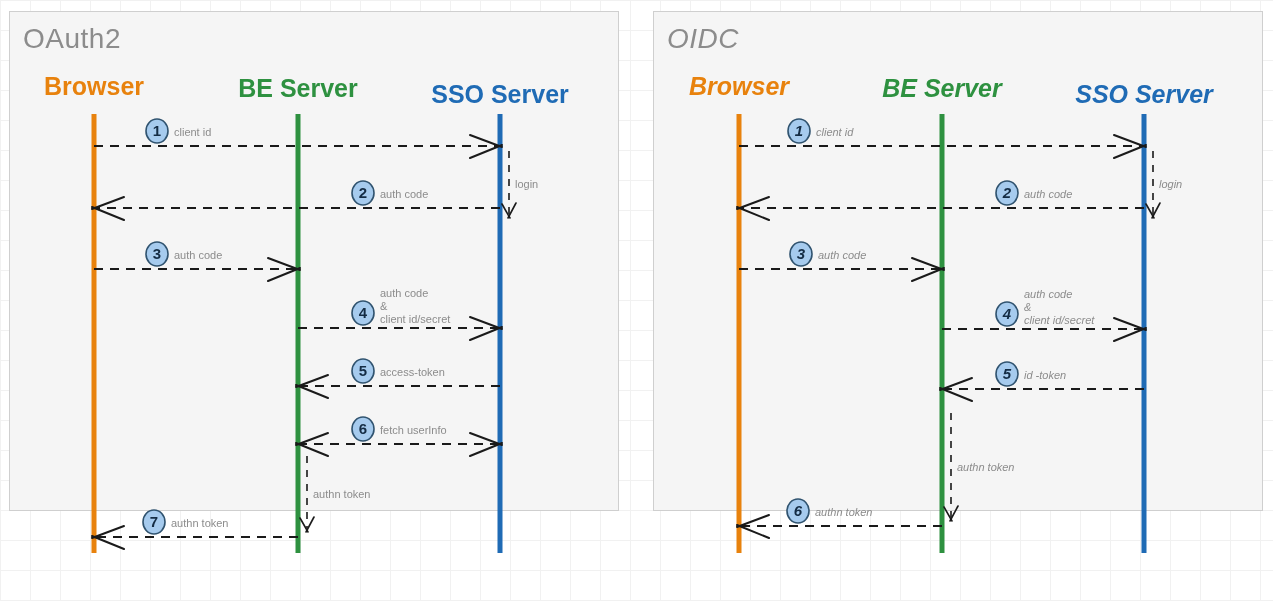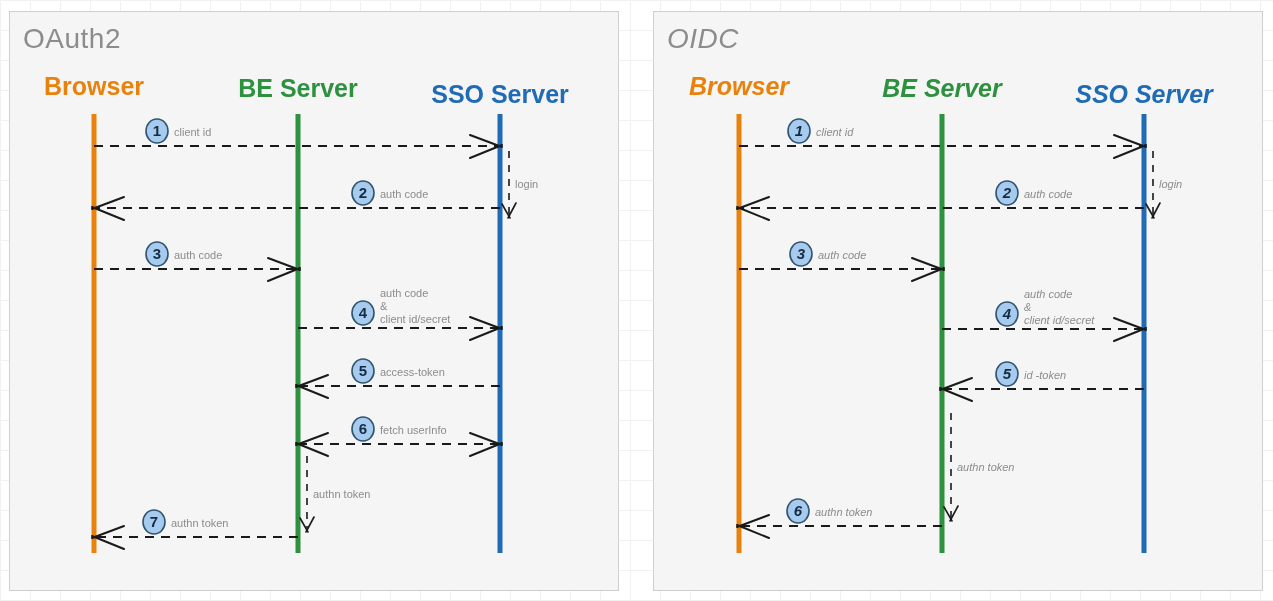--- a/index.html
+++ b/index.html
@@ -5,21 +5,21 @@
   html,body{margin:0;padding:0;}
   body{
     width:1273px;height:601px;position:relative;overflow:hidden;
     background-color:#ffffff;
     background-image:linear-gradient(#f1f1f1 1px, transparent 1px),
                      linear-gradient(90deg,#f1f1f1 1px, transparent 1px);
     background-size:30px 30px;
     font-family:"Liberation Sans", sans-serif;
   }
   .panel{
-    position:absolute;top:11px;width:610px;height:580px;
+    position:absolute;top:11px;width:610px;height:500px;
     background:#f5f5f5;border:1px solid #cfcfcf;box-sizing:border-box;
   }
   #panel-oauth2{left:9px;}
   #panel-oidc{left:653px;font-style:italic;}
   .panel-title{
     position:absolute;left:13px;top:11px;
     font-size:28px;color:#8c8c8c;letter-spacing:0.5px;
   }
   .actor-header{
     position:absolute;transform:translateX(-50%);

